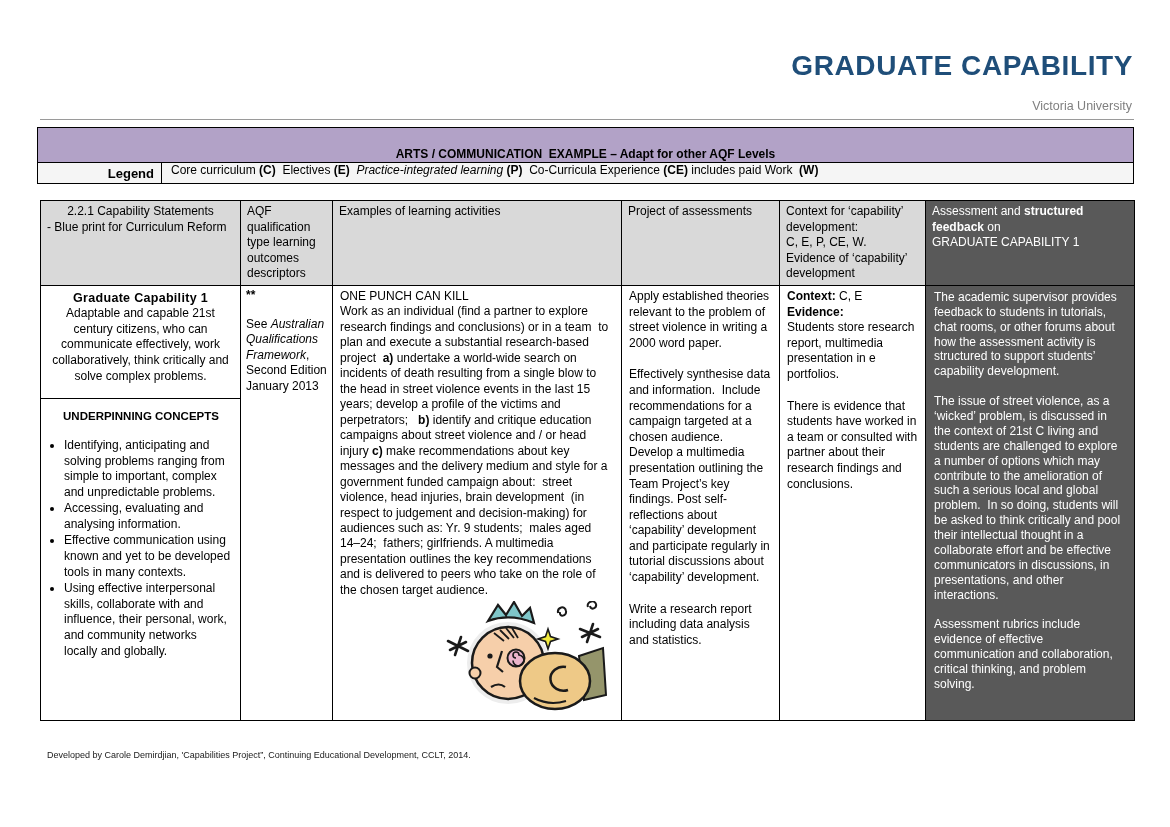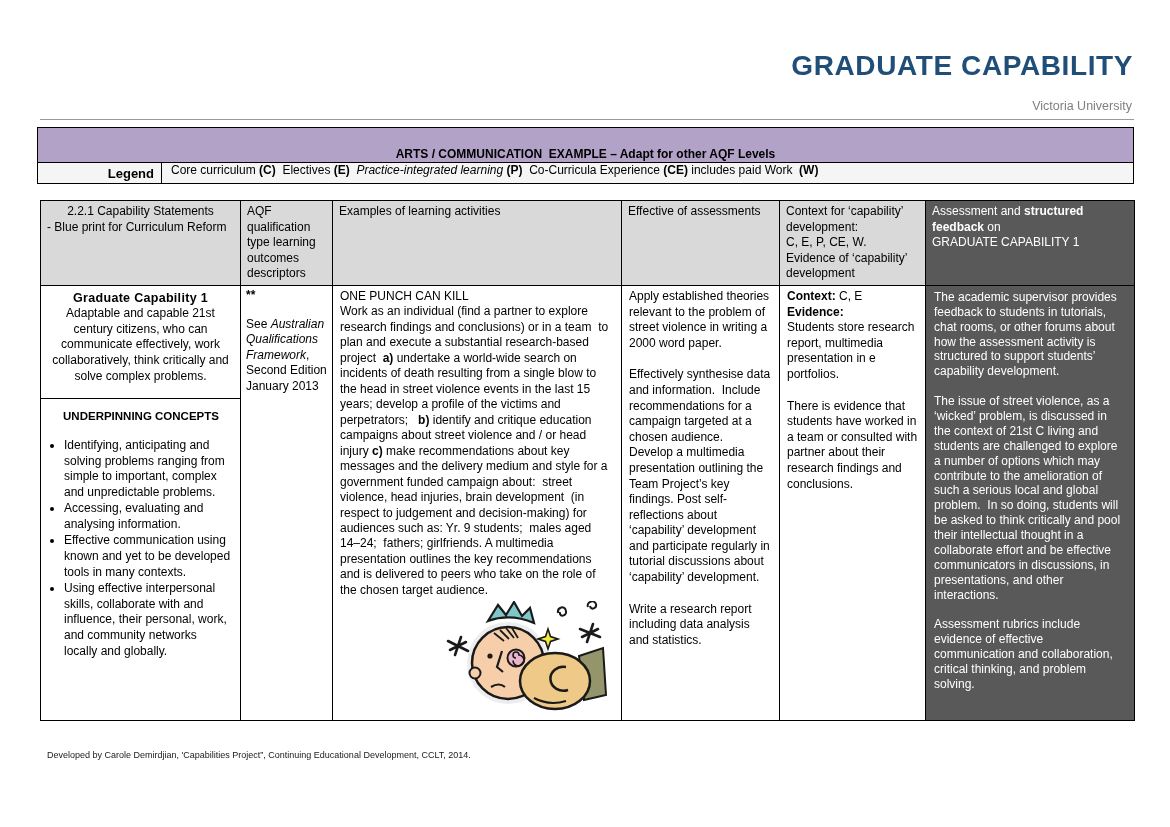--- a/index.html
+++ b/index.html
@@ -124,21 +124,21 @@
         <col style="width:209px">
     </colgroup>
     <tbody>
         <tr>
       <th>
         <div class="h-center">2.2.1 Capability Statements</div>
         <div class="h-left">- Blue print for Curriculum Reform</div>
       </th>
       <th>AQF qualification type learning outcomes descriptors</th>
       <th>Examples of learning activities</th>
-      <th>Effective of assessments</th>
+      <th>Project of assessments</th>
       <th class="pre">Context for ‘capability’
 development:
 C, E, P, CE, W.
 Evidence of ‘capability’
 development</th>
       <th class="dark-head">
         <div><span>Assessment and </span><b>structured feedback</b><span> on</span></div>
         <div>GRADUATE CAPABILITY 1</div>
       </th>
     </tr>

